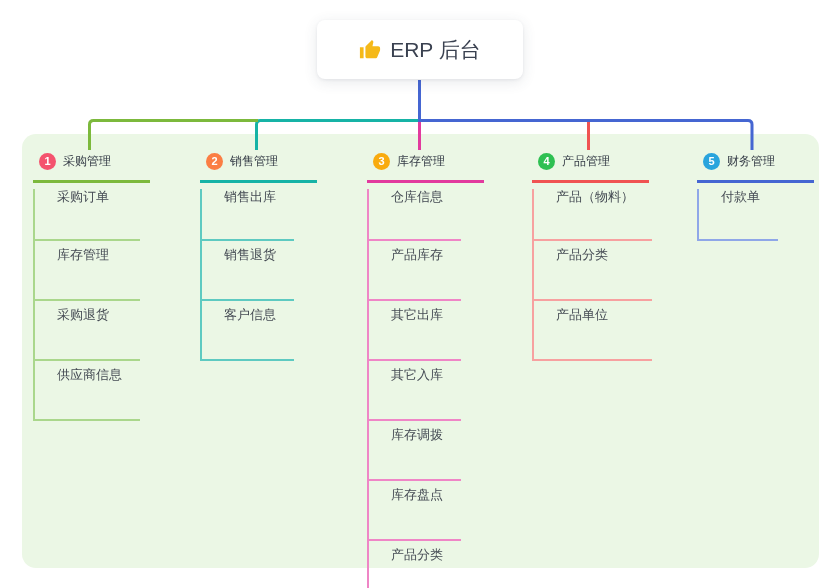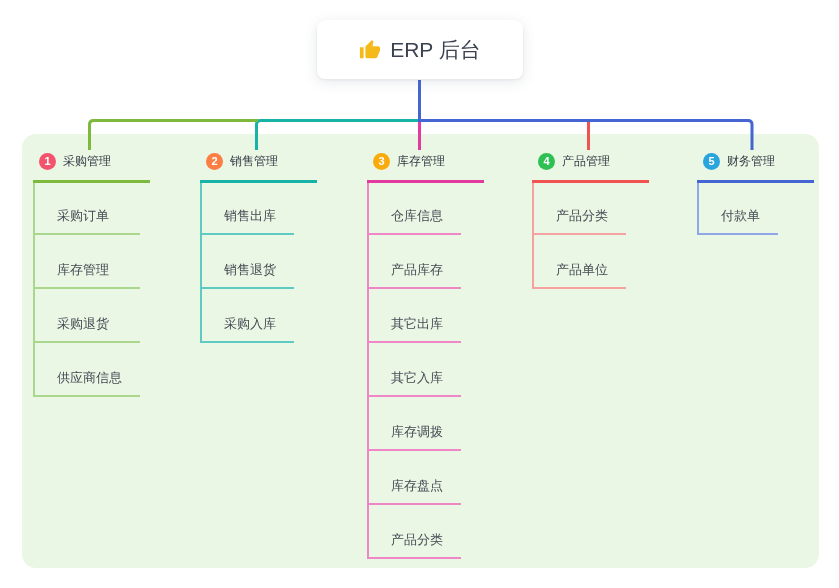--- a/index.html
+++ b/index.html
@@ -60,25 +60,26 @@
   }
   .branch-label{
     font-size:12px;font-weight:500;color:#333a45;white-space:nowrap;
   }
   .children{
     border-left:2px solid var(--light);
     width:-moz-fit-content;width:fit-content;
   }
   .child{
     height:54px;
-    display:flex;align-items:flex-end;
+    display:flex;align-items:flex-start;
     padding:0 18px 9px 22px;
     border-bottom:2px solid var(--light);
     box-sizing:border-box;
     white-space:nowrap;
+    margin-top:6px;
   }
   .child:first-child{height:52px;}
   .child-label{
     font-size:13px;color:#454b54;line-height:1.2;
   }
 </style>
 </head>
 <body>
 
 <div class="canvas">
@@ -130,21 +131,21 @@
       <span class="branch-label">销售管理</span>
     </div>
     <div class="children">
       <div class="child">
           <span class="child-label">销售出库</span>
         </div>
       <div class="child">
           <span class="child-label">销售退货</span>
         </div>
       <div class="child">
-          <span class="child-label">采购入库</span>
+          <span class="child-label">客户信息</span>
         </div>
     </div>
   </div>
 
   <div class="branch" style="left: 367px; --main: #e23a9e; --light: #ef86c6; --badge: #f9ab0e;">
     <div class="branch-header">
       <span class="badge">3</span>
       <span class="branch-label">库存管理</span>
     </div>
     <div class="children">
@@ -172,20 +173,23 @@
     </div>
   </div>
 
   <div class="branch" style="left: 532px; --main: #f05352; --light: #f7a1a0; --badge: #2ec052;">
     <div class="branch-header">
       <span class="badge">4</span>
       <span class="branch-label">产品管理</span>
     </div>
     <div class="children">
       <div class="child">
+          <span class="child-label">产品（物料）</span>
+        </div>
+      <div class="child">
           <span class="child-label">产品分类</span>
         </div>
       <div class="child">
           <span class="child-label">产品单位</span>
         </div>
     </div>
   </div>
 
   <div class="branch" style="left: 697px; --main: #4566d2; --light: #8fa7e8; --badge: #29a4dd;">
     <div class="branch-header">

